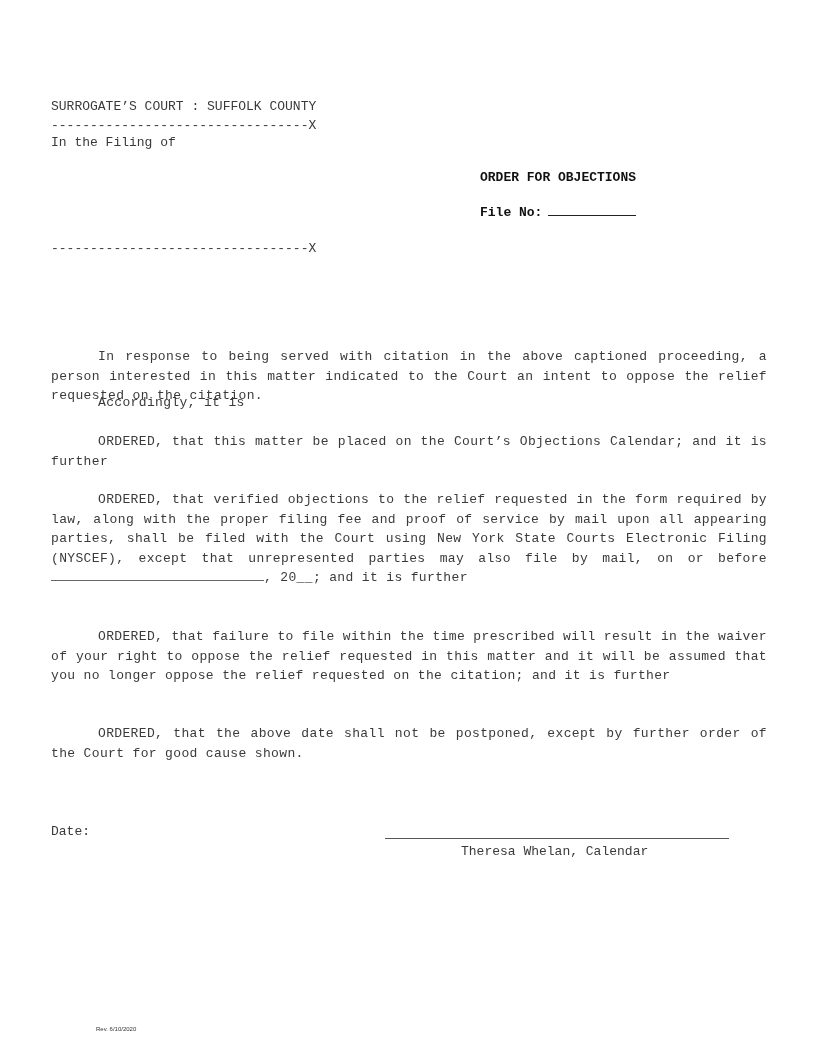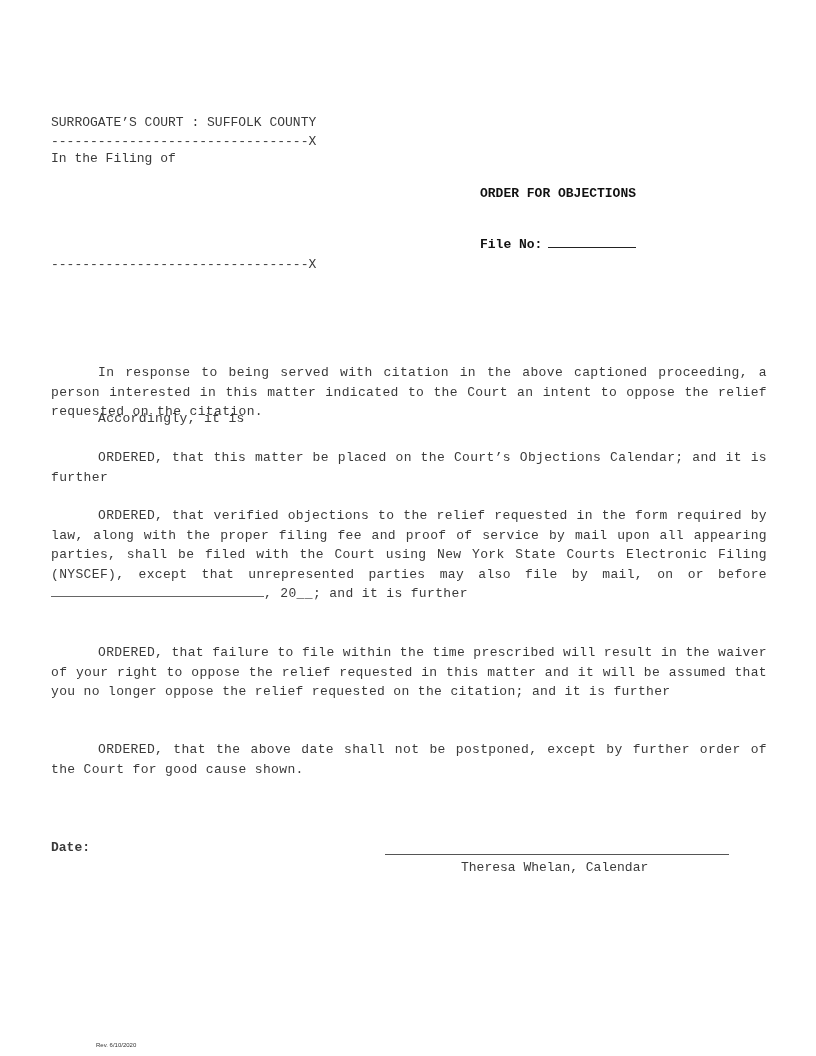--- a/index.html
+++ b/index.html
@@ -10,21 +10,21 @@
     body {
       width: 816px;
       height: 1056px;
       position: relative;
       overflow: hidden;
       font-family: "Liberation Mono", "DejaVu Sans Mono", monospace;
       color: #3a3a3a;
     }
     .page {
       position: absolute;
-      left: 0; top: 16px;
+      left: 0; top: 0;
       width: 816px; height: 800px;
       background: #ffffff;
     }
     .abs {
       position: absolute;
       white-space: pre;
       font-size: 13px;
       line-height: 19.5px;
     }
     .caption-line { left: 51px; }
@@ -80,34 +80,34 @@
 </head>
 <body>
 
 <div class="page">
 
   <div class="abs caption-line" style="top:97px;">SURROGATE’S COURT : SUFFOLK COUNTY</div>
   <div class="abs caption-line" style="top:116px;">---------------------------------X</div>
   <div class="abs caption-line" style="top:133px;">In the Filing of</div>
 
   <div class="abs title" style="top:168px;text-align:center;">ORDER FOR OBJECTIONS</div>
-  <div class="abs title" style="top:203px;margin-top:16px;"><span>File No:</span><span class="fileno-blank"><span></span></span></div>
+  <div class="abs title" style="top:203px;"><span>File No:</span><span class="fileno-blank"><span></span></span></div>
 
   <div class="abs caption-line" style="top:239px;">---------------------------------X</div>
 
   <div class="body-text indent" style="top:314px;margin-top:33px;">In response to being served with citation in the above captioned proceeding, a person interested in this matter indicated to the Court an intent to oppose the relief requested on the citation.</div>
 
   <div class="body-text indent" style="top:432px;">ORDERED, that this matter be placed on the Court’s Objections Calendar; and it is further</div>
 
   <div class="body-text indent" style="top:393px;">Accordingly, it is</div>
 
   <div class="body-text indent" style="top:490px;"><span>ORDERED, that verified objections to the relief requested in the form required by law, along with the proper filing fee and proof of service by mail upon all appearing parties, shall be filed with the Court using New York State Courts Electronic Filing (NYSCEF), except that unrepresented parties may also file by mail, on or before </span><span class="date-blank"><span></span></span><span>, 20__; and it is further</span></div>
 
   <div class="body-text indent" style="top:627px;">ORDERED, that failure to file within the time prescribed will result in the waiver of your right to oppose the relief requested in this matter and it will be assumed that you no longer oppose the relief requested on the citation; and it is further</div>
 
   <div class="body-text indent" style="top:724px;">ORDERED, that the above date shall not be postponed, except by further order of the Court for good cause shown.</div>
 
-  <div class="abs caption-line" style="top:822px;font-weight:bold;">Date:</div>
+  <div class="abs caption-line" style="top:822px;">Date:</div>
   <div class="sig-line"></div>
   <div class="abs" style="top:842px; left:461px;">Theresa Whelan, Calendar</div>
 
   <div class="rev">Rev. 6/10/2020</div>
 </div>
 
 </body></html>

